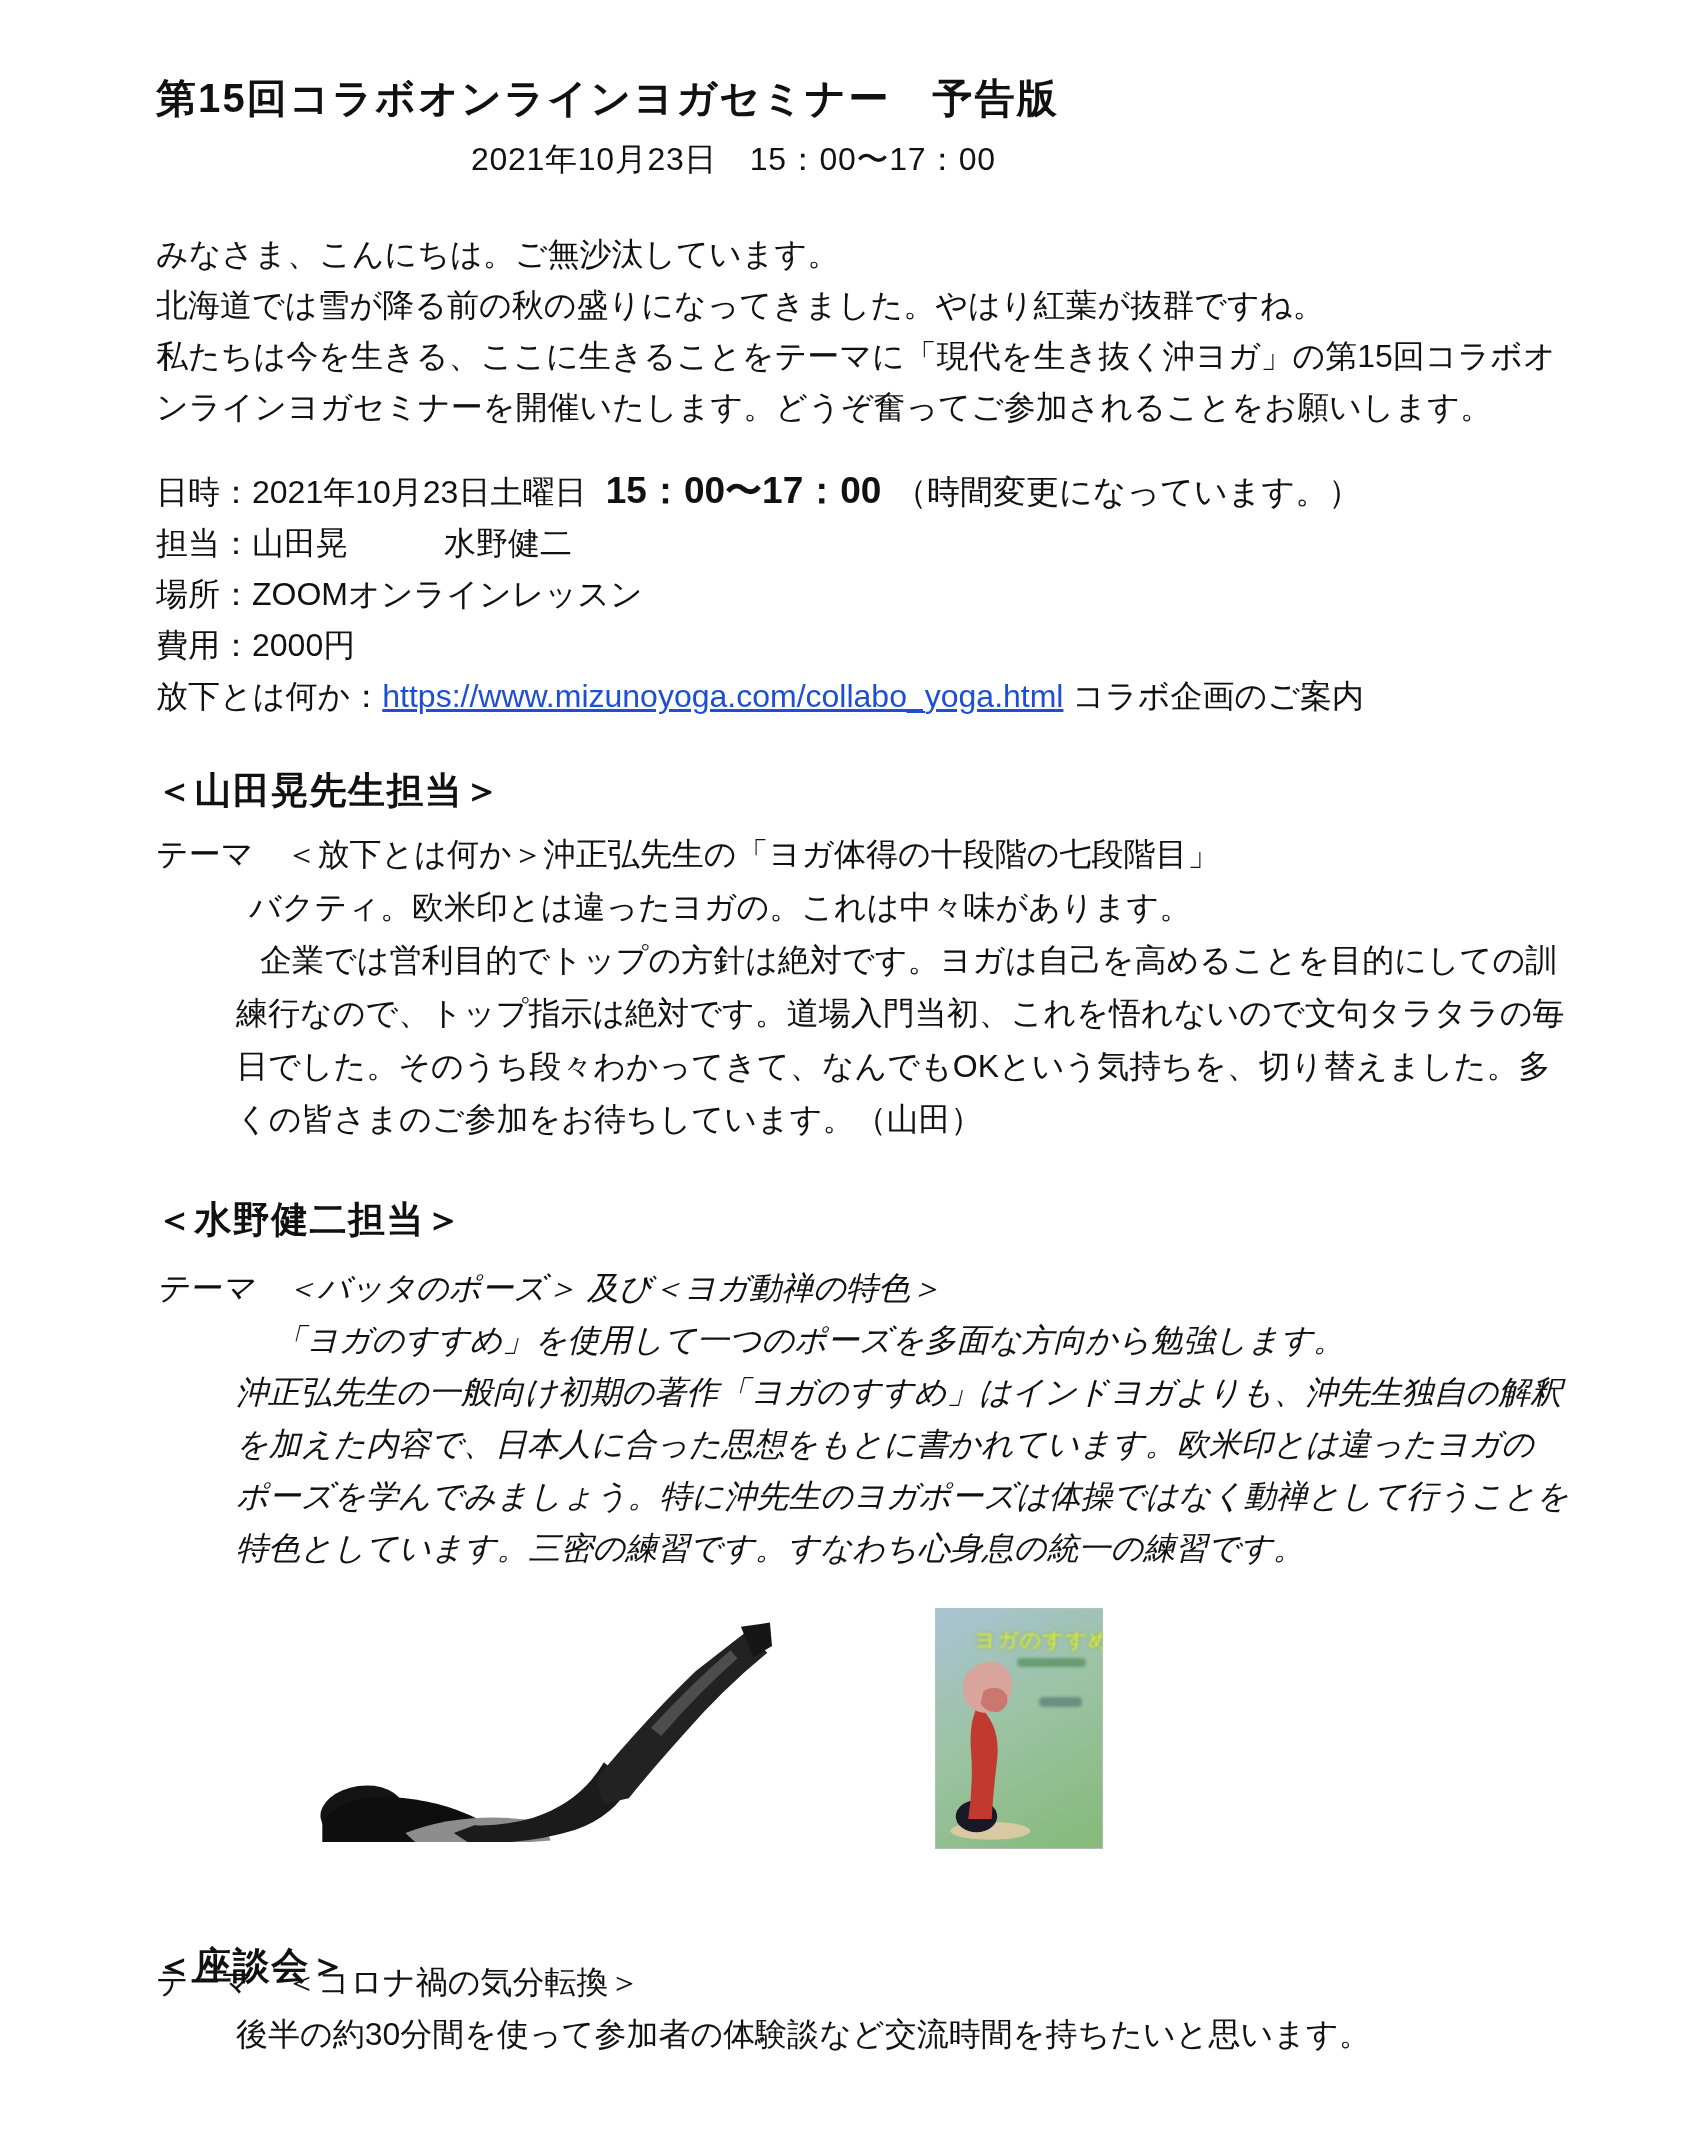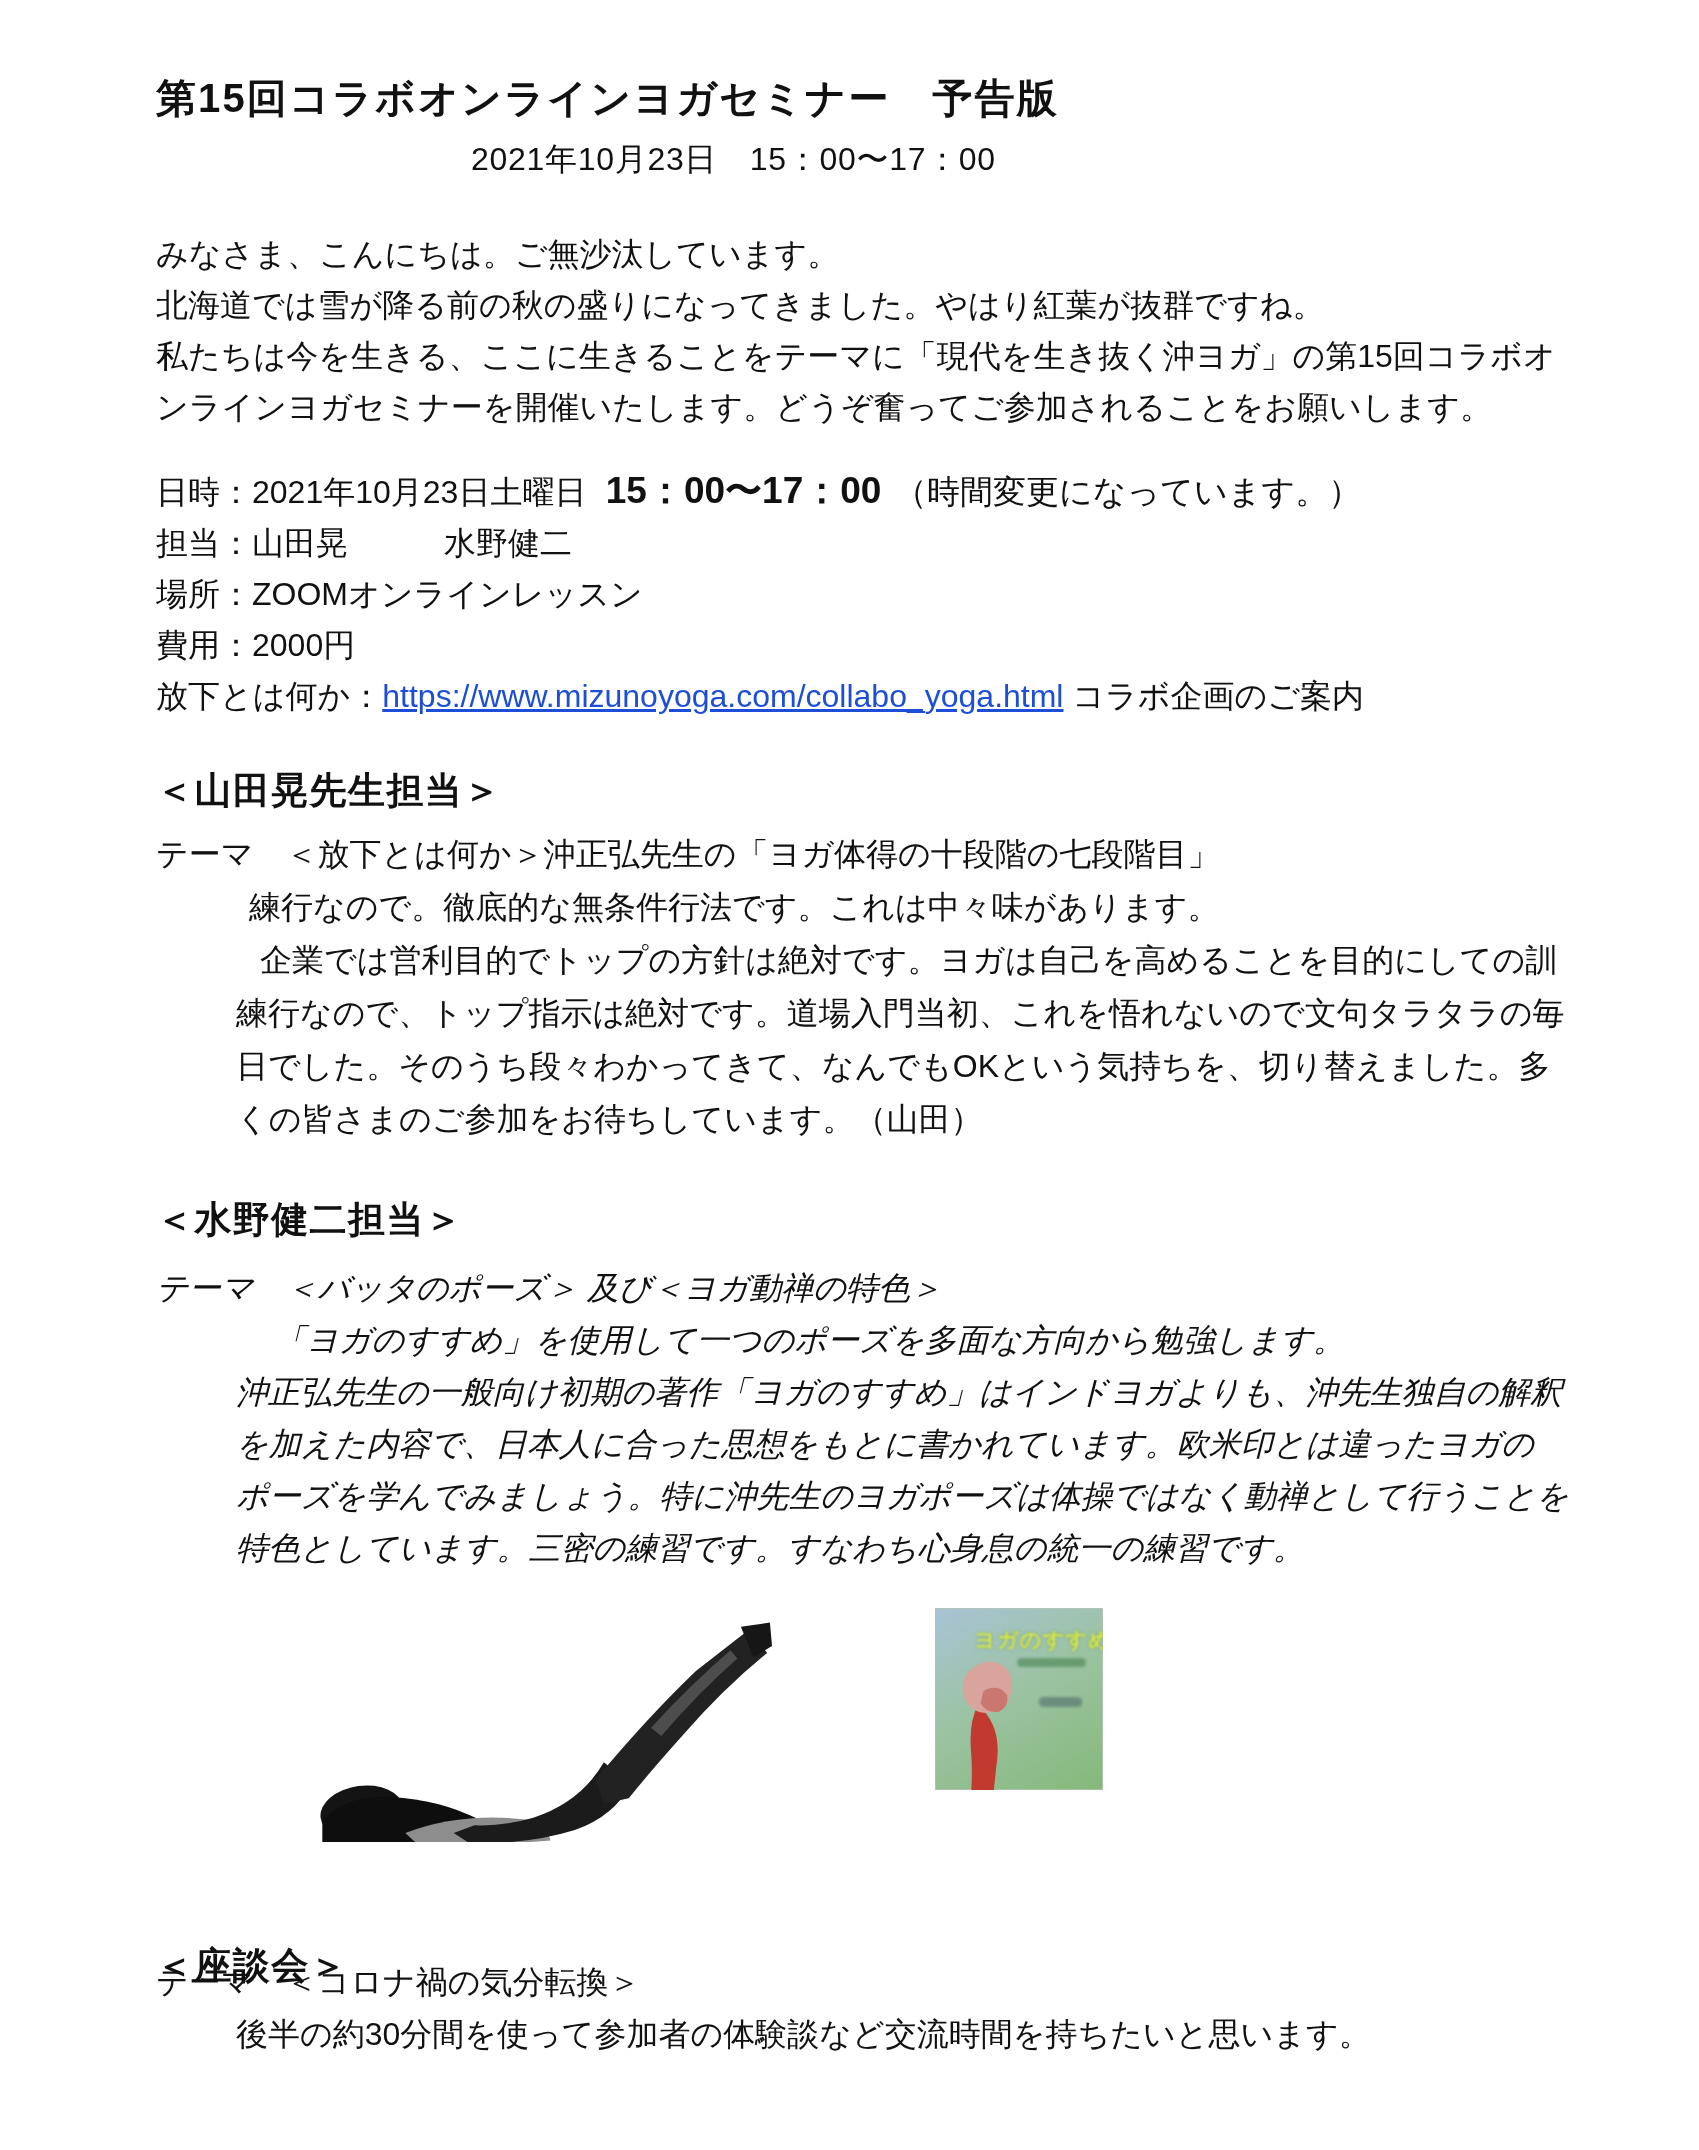--- a/index.html
+++ b/index.html
@@ -48,21 +48,21 @@
   .ind-115{padding-left:80px;}
   .ind-135{padding-left:93px;}
   .ind-150{padding-left:104px;}
   .ind-170{padding-left:118px;}
   .photo{
     position:absolute;left:305px;top:1610px;
     width:467px;height:232px;background:#ffffff;
   }
   .book{
     position:absolute;left:935px;top:1608px;
-    width:168px;height:182px;
+    width:168px;height:241px;
     background:linear-gradient(150deg,#a9c3d6 0%,#9cc3a4 45%,#85b979 100%);
     box-shadow:0 0 0 0.7px #b9c4b6 inset;
     overflow:hidden;
   }
   .book-title{
     position:absolute;left:39px;top:18px;
     font-size:21px;font-weight:bold;color:#d9e84e;
     letter-spacing:1.4px;filter:blur(0.8px);
     text-shadow:0 0 2.8px rgba(90,140,60,.8);
     white-space:nowrap;
@@ -96,21 +96,21 @@
     <div class="line"><span>日時：2021年10月23日土曜日</span><span class="dt-time">15：00〜17：00</span><span class="dt-note">（時間変更になっています。）</span></div>
     <div class="line">担当：山田晃　　　水野健二</div>
     <div class="line">場所：ZOOMオンラインレッスン</div>
     <div class="line">費用：2000円</div>
     <div class="line"><span>放下とは何か：</span><span class="url">https://www.mizunoyoga.com/collabo_yoga.html</span><span> コラボ企画のご案内</span></div>
   </div>
 
   <div class="sec-heading h-yamada">＜山田晃先生担当＞</div>
   <div class="block yamada">
     <div class="line">テーマ　＜放下とは何か＞沖正弘先生の「ヨガ体得の十段階の七段階目」</div>
-    <div class="line ind-135">練行なので。徹底的な無条件行法です。これは中々味があります。</div>
+    <div class="line ind-135">バクティ。欧米印とは違ったヨガの。これは中々味があります。</div>
     <div class="line ind-150">企業では営利目的でトップの方針は絶対です。ヨガは自己を高めることを目的にしての訓</div>
     <div class="line ind-115">練行なので、トップ指示は絶対です。道場入門当初、これを悟れないので文句タラタラの毎</div>
     <div class="line ind-115">日でした。そのうち段々わかってきて、なんでもOKという気持ちを、切り替えました。多</div>
     <div class="line ind-115">くの皆さまのご参加をお待ちしています。（山田）</div>
   </div>
 
   <div class="sec-heading h-mizuno">＜水野健二担当＞</div>
   <div class="block mizuno">
     <div class="line">テーマ　＜バッタのポーズ＞ 及び＜ヨガ動禅の特色＞</div>
     <div class="line ind-170">「ヨガのすすめ」を使用して一つのポーズを多面な方向から勉強します。</div>

